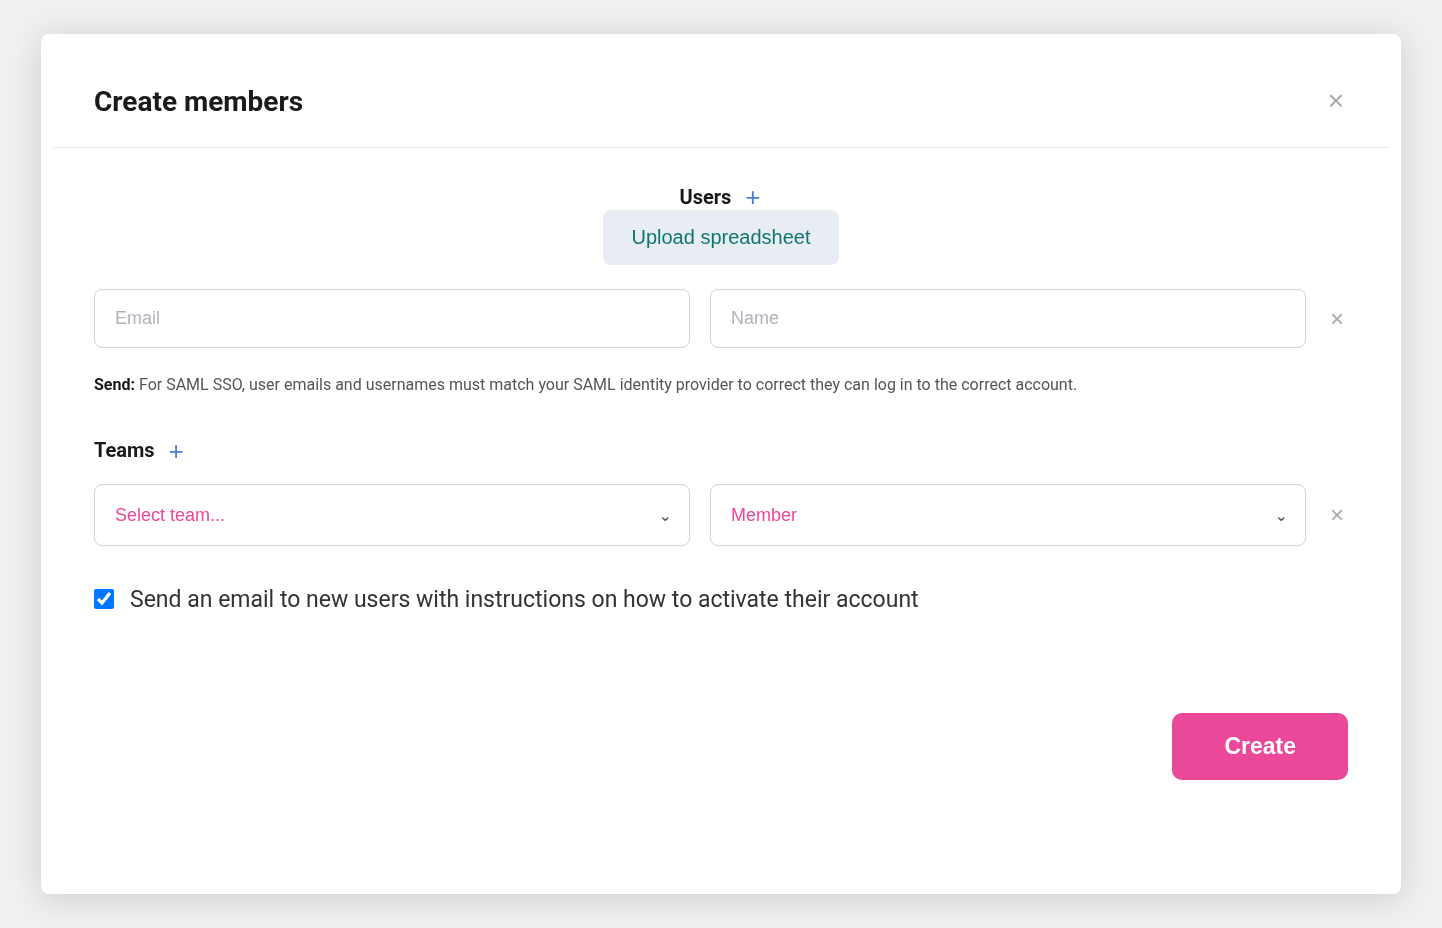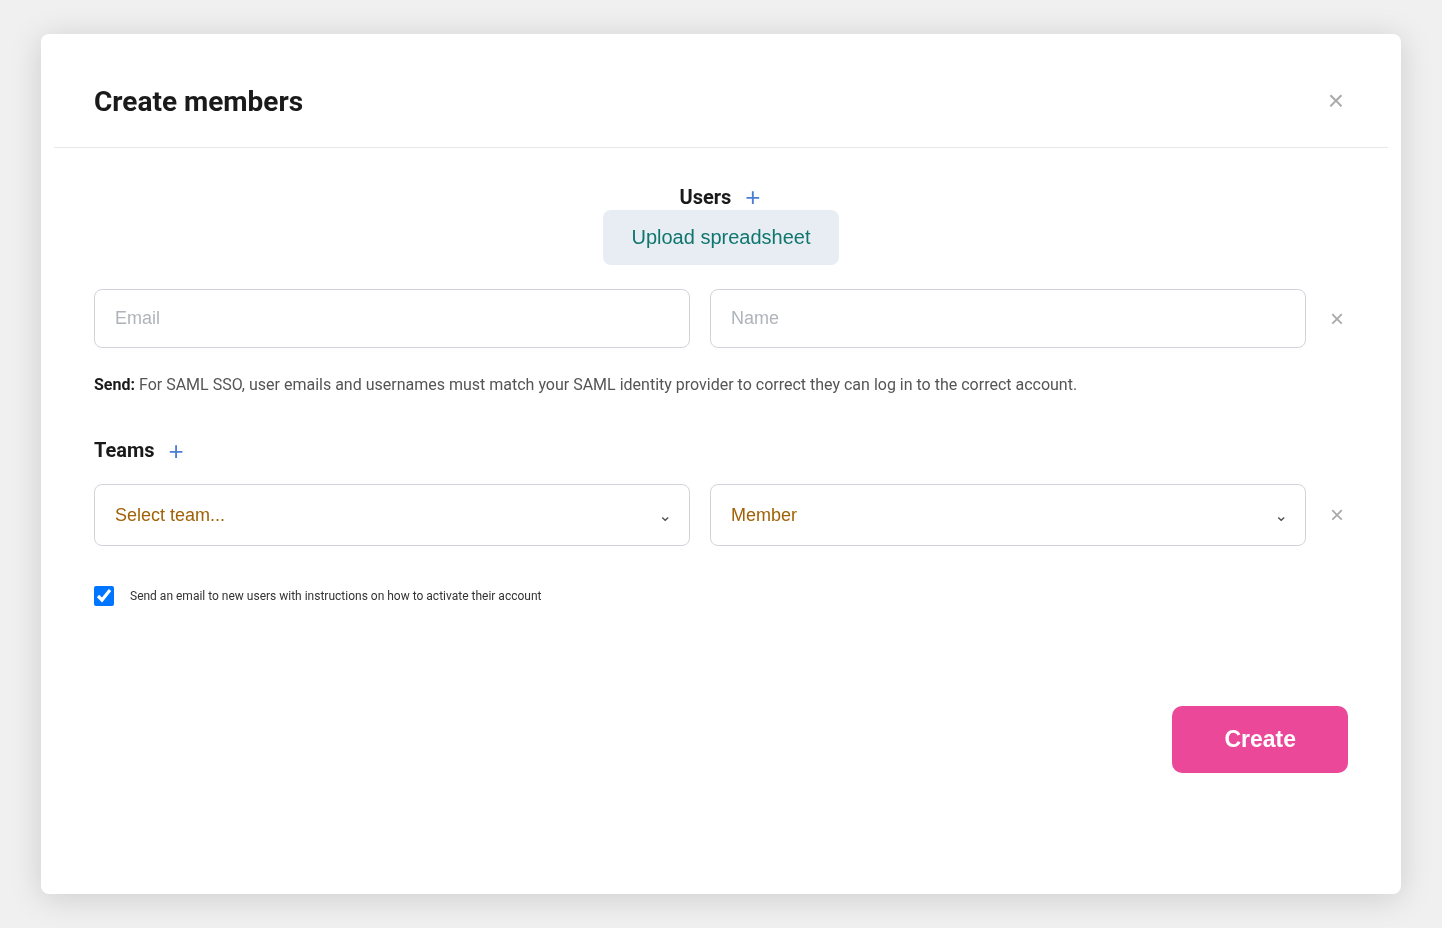--- a/index.html
+++ b/index.html
@@ -167,21 +167,21 @@
     }
 
     .select-wrapper select {
       width: 100%;
       appearance: none;
       -webkit-appearance: none;
       border: 1.5px solid #d0d4da;
       border-radius: 8px;
       padding: 20px 50px 20px 20px;
       font-size: 18px;
-      color: #a16207;
+      color: #ec4899;
       background: #fff;
       cursor: pointer;
       outline: none;
     }
 
     .select-chevron {
       position: absolute;
       right: 18px;
       top: 50%;
       transform: translateY(-50%);
@@ -201,21 +201,21 @@
     .checkbox-row input[type="checkbox"] {
       width: 20px;
       height: 20px;
       cursor: pointer;
       border: 1.5px solid #aaa;
       border-radius: 3px;
       flex-shrink: 0;
     }
 
     .checkbox-label {
-      font-size: 12px;
+      font-size: 23px;
       color: #333;
     }
 
     
     .modal-footer {
       display: flex;
       justify-content: flex-end;
       padding: 0 40px 40px 40px;
     }
 

